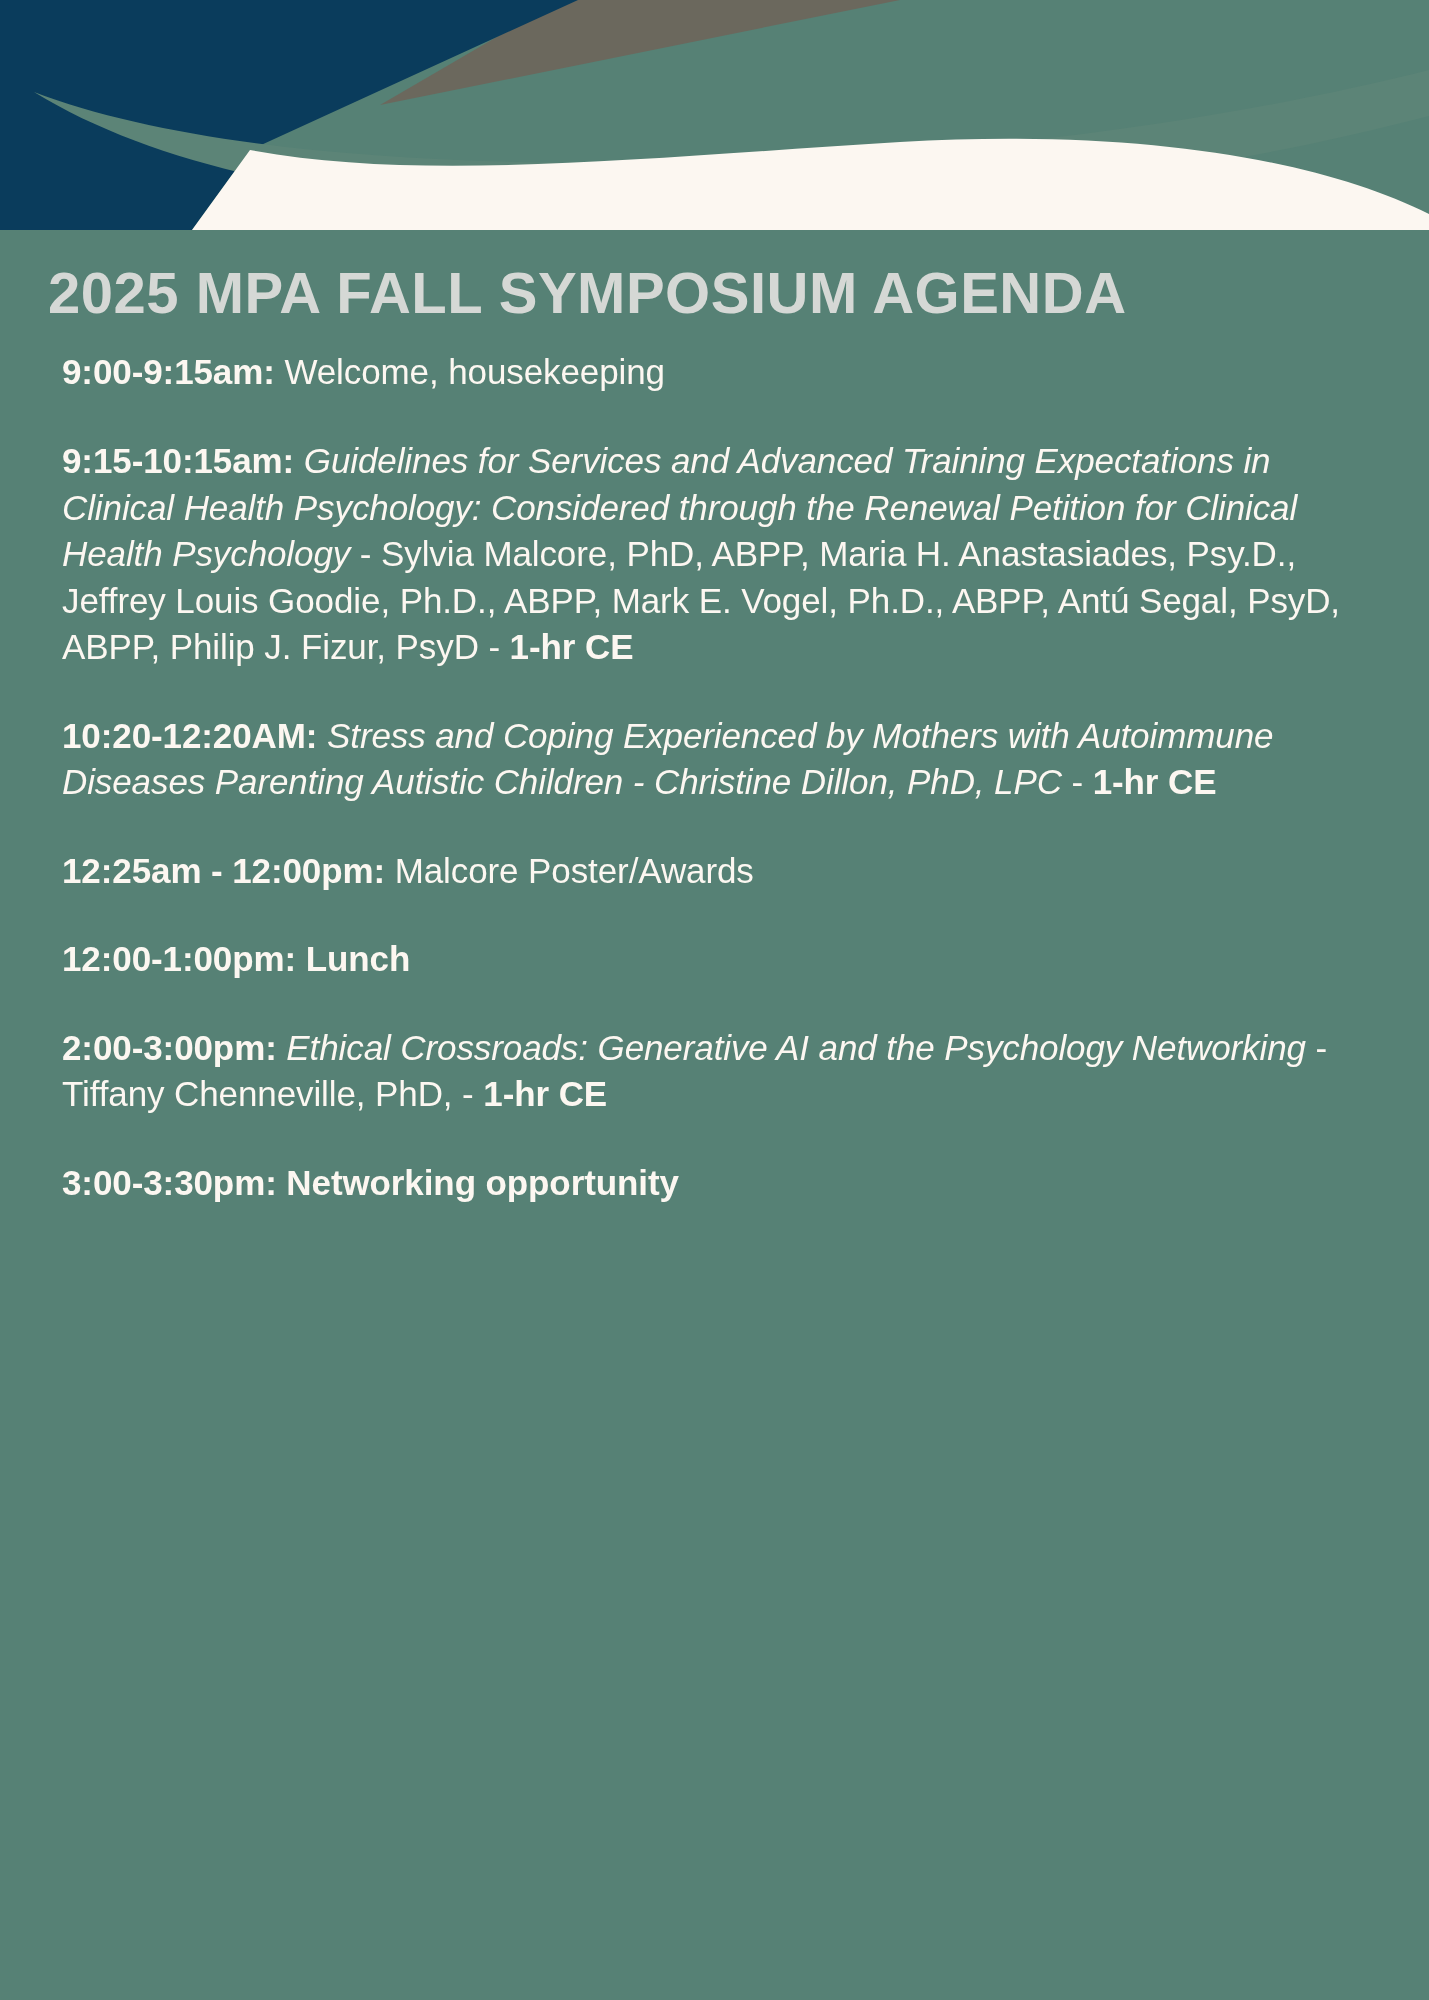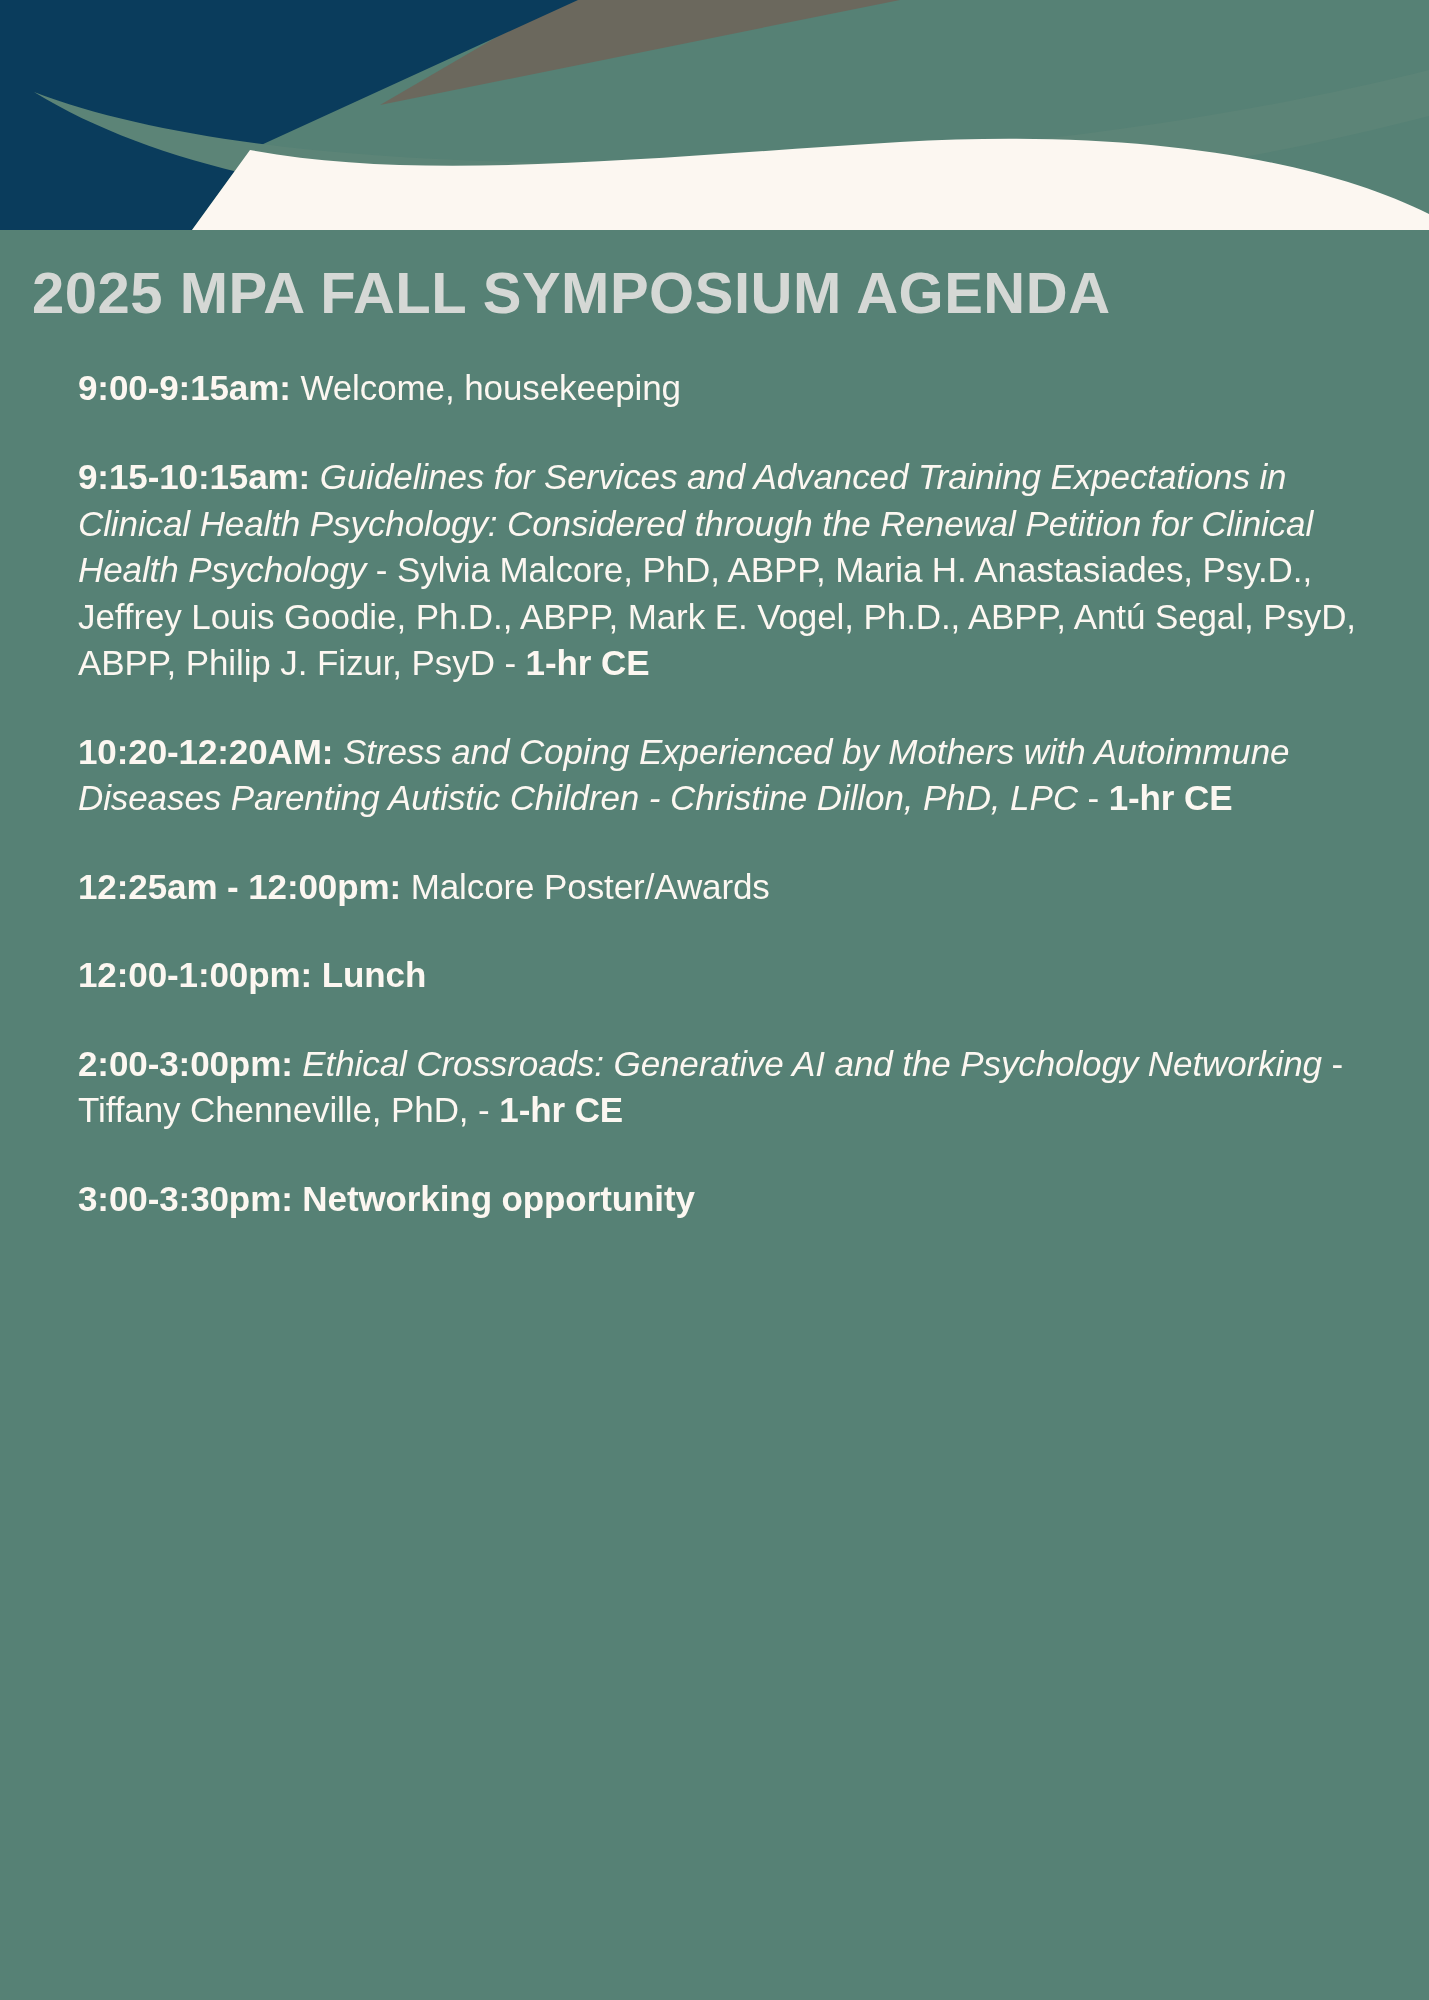--- a/index.html
+++ b/index.html
@@ -34,32 +34,32 @@
   .page {
     position: absolute;
     top: 230px;
     left: 0;
     width: 1429px;
     padding: 0;
   }
 
   .agenda-title {
     margin: 32px 0 0 0;
-    padding: 0 32px;
+    padding: 0 48px;
     font-size: 58px;
     line-height: 1.06;
     font-weight: bold;
     letter-spacing: 0.5px;
     color: #D5D8D5;
     text-transform: uppercase;
     font-family: "Liberation Sans", sans-serif;
   }
 
   .agenda-list {
-    margin: 16px;
+    margin: 0;
     padding: 26px 48px 0 62px;
     list-style: none;
   }
 
   .agenda-item {
     color: #FCF7F1;
     font-size: 35px;
     line-height: 1.33;
     margin: 0 0 42px 0;
     font-family: "Liberation Sans", sans-serif;

